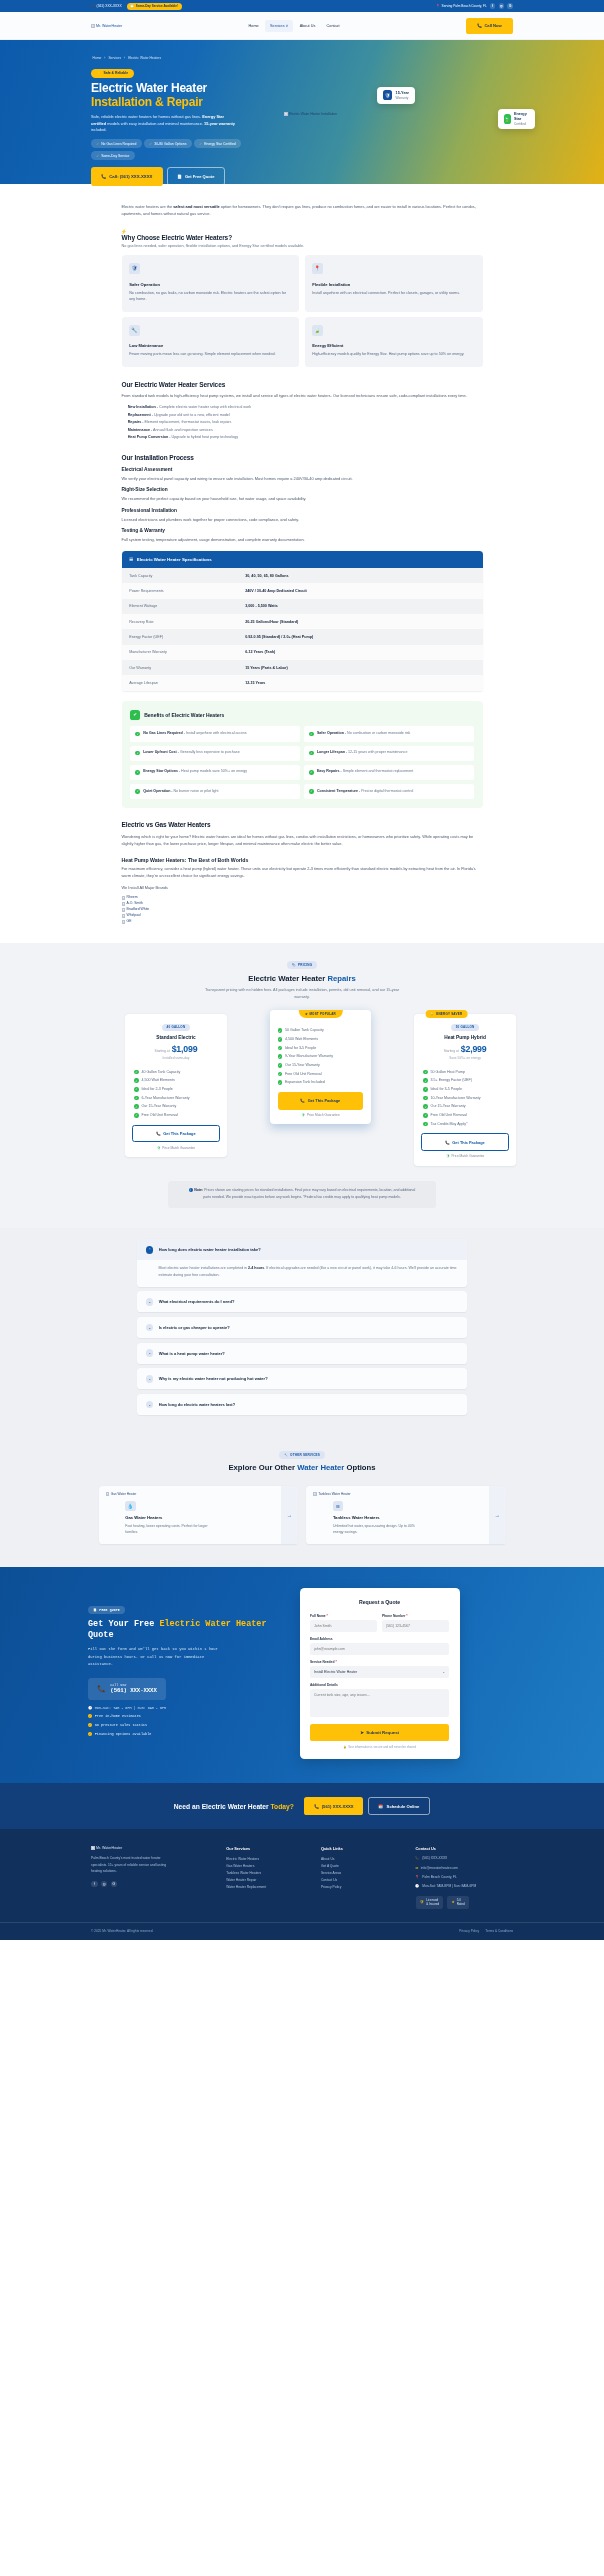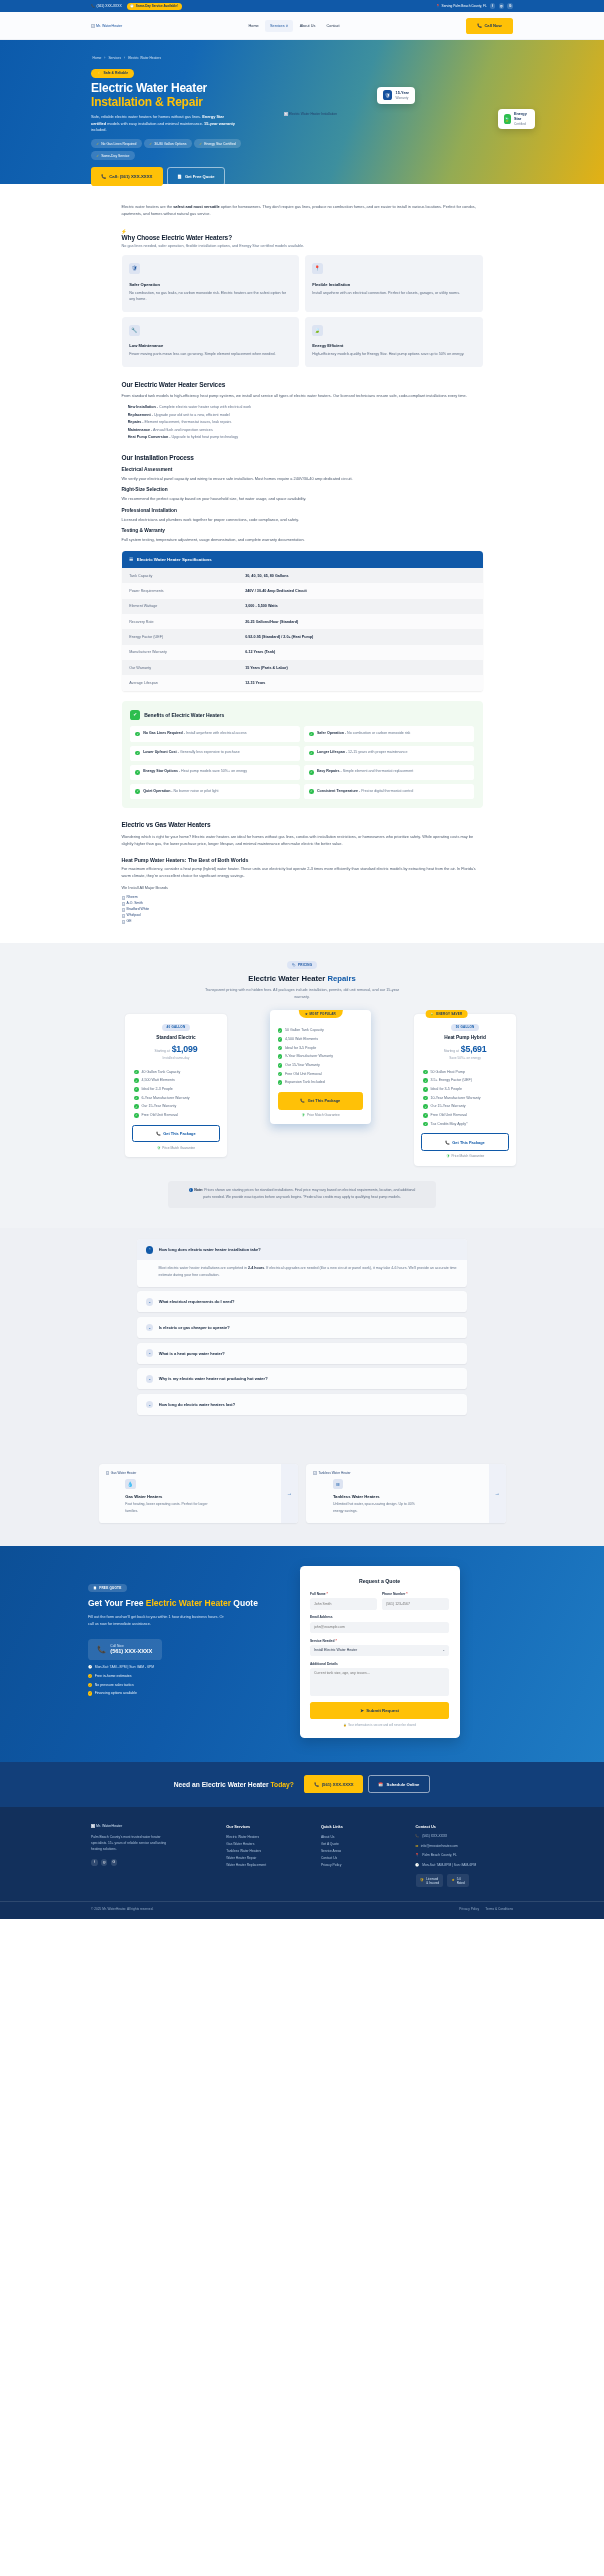--- a/index.html
+++ b/index.html
@@ -152,21 +152,21 @@
   .ocard-main{flex:1;}
   .ocard .bimg2{font-size:3.2px;color:#2b4a7a;display:flex;align-items:center;gap:1.5px;}
   .oic{width:10.3px;height:10.3px;border-radius:2.6px;background:#dde4f2;color:#1059a8;display:flex;align-items:center;justify-content:center;font-size:5.2px;margin:4.1px 0 4.6px 19.6px;}
   .ocard h4{font-size:4.2px;font-weight:bold;color:#0f1d30;margin-left:19.6px;}
   .ocard p{font-size:3.5px;line-height:1.8;color:#64748b;margin:2.6px 0 0 19.6px;width:88px;}
   .oarrow{width:17px;background:#eef1f8;border-radius:0 3.6px 3.6px 0;display:flex;align-items:center;justify-content:center;color:#1059a8;font-size:5.2px;position:absolute;right:0;top:0;bottom:0;}
 
   
   .sec-quote{background:linear-gradient(115deg,#0c4f96 0%,#0f5aa9 35%,#1569b6 65%,#1f7cc4 100%);padding:20.6px 0 24px;}
   .q-inner{width:428px;margin:0 auto;display:flex;gap:20.6px;align-items:flex-start;}
-  .q-left{width:191px;padding-top:17.5px;}
+  .q-left{width:191px;padding-top:17.5px;font-family:Liberation Mono, monospace;}
   .pill-b{display:inline-flex;align-items:center;gap:2.1px;background:rgba(255,255,255,.17);color:#fff;font-size:3.1px;font-weight:bold;letter-spacing:0.2px;border-radius:10.3px;padding:2.1px 5.2px;}
   .q-left h2{font-size:8.5px;line-height:1.22;color:#fff;font-weight:bold;margin-top:5.7px;}
   .q-left h2 .y{color:#ffc107;}
   .q-left p{font-size:3.8px;line-height:1.9;color:#d4e5f7;margin-top:6.2px;width:139px;}
   .qcall{background:rgba(255,255,255,.13);border-radius:3.6px;padding:5.2px 9.3px 5.7px;display:inline-flex;align-items:center;gap:4.1px;margin-top:10.3px;}
   .qcall .ph{color:#ffc107;font-size:7.2px;}
   .qcall .cl{font-size:3.3px;color:#d4e5f7;}
   .qcall .num{font-size:5.7px;font-weight:bold;color:#fff;letter-spacing:-0.1px;}
   .qhours{font-size:3.4px;color:#d4e5f7;margin-top:5.7px;display:flex;align-items:center;gap:2.6px;}
   .qhours i{color:#ffc107;font-style:normal;}
@@ -602,21 +602,21 @@
         <div class="plan-wrap">
           <div class="saver">
               <span>🍃</span>
               <span>ENERGY SAVER</span>
             </div>
           <div class="plan">
             <div class="gal">50 GALLON</div>
             <div class="plan-name">Heat Pump Hybrid</div>
             <div class="price-row">
               <span class="starting">Starting at</span>
-              <span class="price">$5,691</span>
+              <span class="price">$2,999</span>
             </div>
             <div class="psub">Save 50%+ on energy</div>
             <div class="feats">
               <div class="feat-i">
                   <div class="ck">✓</div>
                   <span>50 Gallon Heat Pump</span>
                 </div>
               <div class="feat-i">
                   <div class="ck">✓</div>
                   <span>3.5+ Energy Factor (UEF)</span>
@@ -696,20 +696,27 @@
       <div class="faq">
         <div class="faq-q">
             <div class="fic">⌄</div>
             <span>How long do electric water heaters last?</span>
           </div>
       </div>
     </div>
   </div>
 
   <div class="sec-other">
+    <div class="center">
+      <div class="tag">
+        <span>🔧</span>
+        <span>OTHER SERVICES</span>
+      </div>
+      <div class="h2c"><span>Explore Our Other </span><span class="b">Water Heater</span><span> Options</span></div>
+    </div>
     <div class="other-grid">
       <div class="ocard">
         <div class="ocard-main">
           <div class="bimg2">
               <span class="bx"></span>
               <span>Gas Water Heater</span>
             </div>
           <div class="oic">💧</div>
           <h4>Gas Water Heaters</h4>
           <p>Fast heating, lower operating costs. Perfect for larger families.</p>

